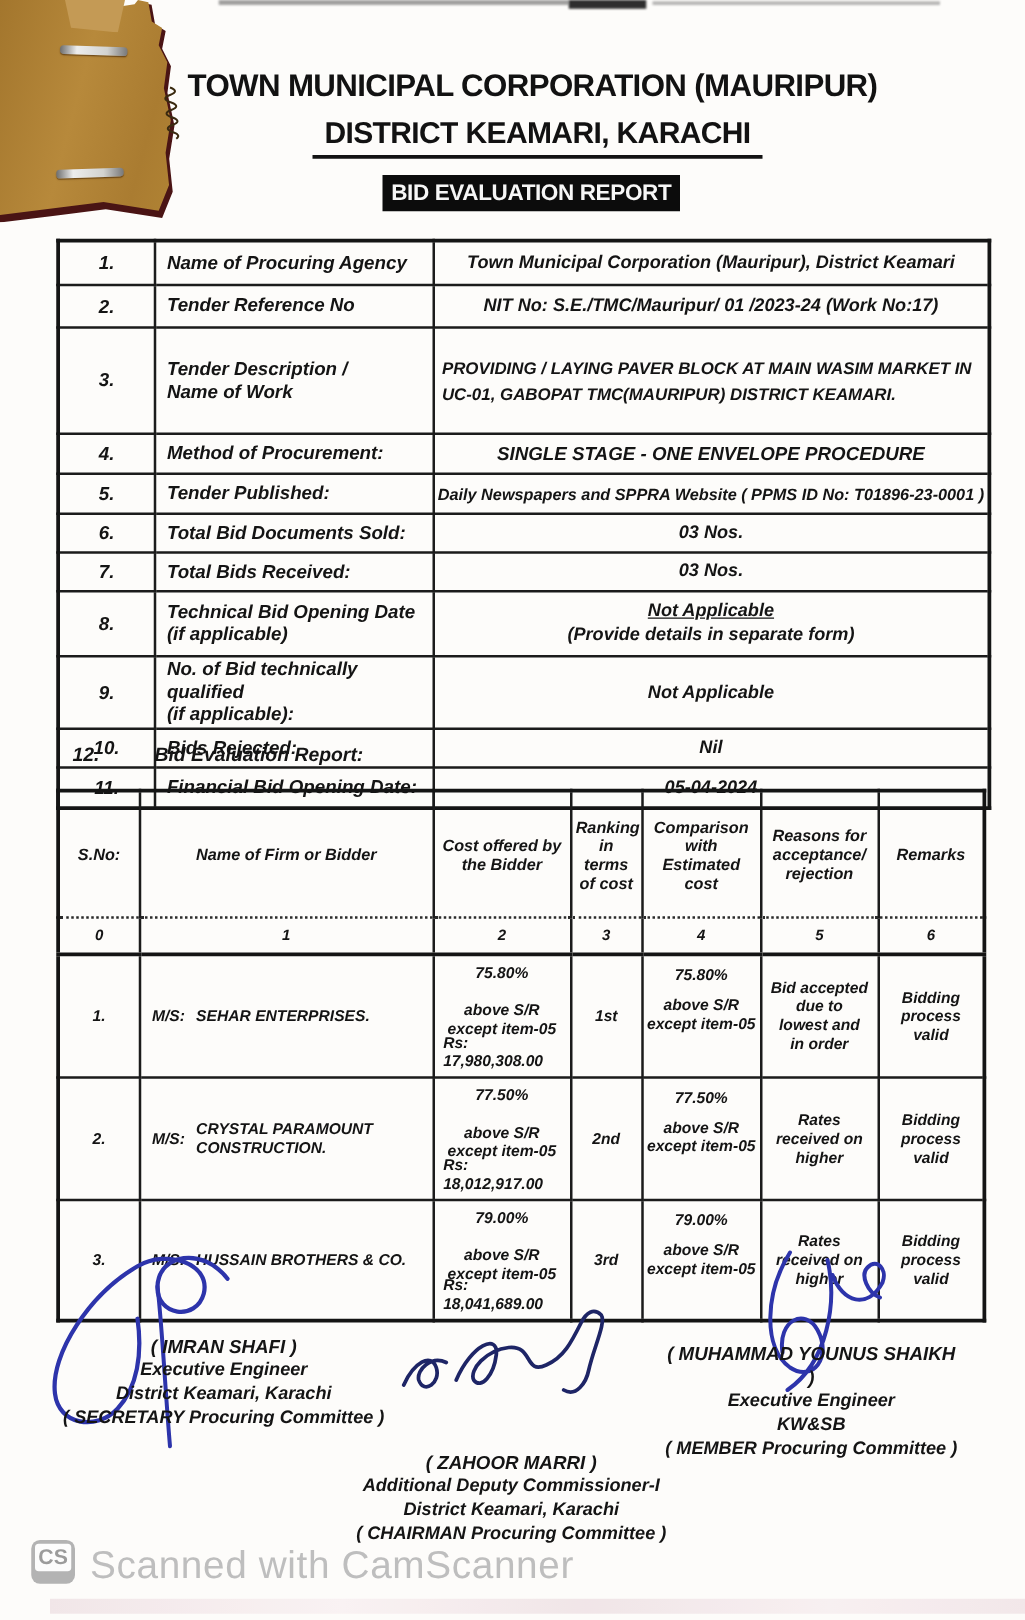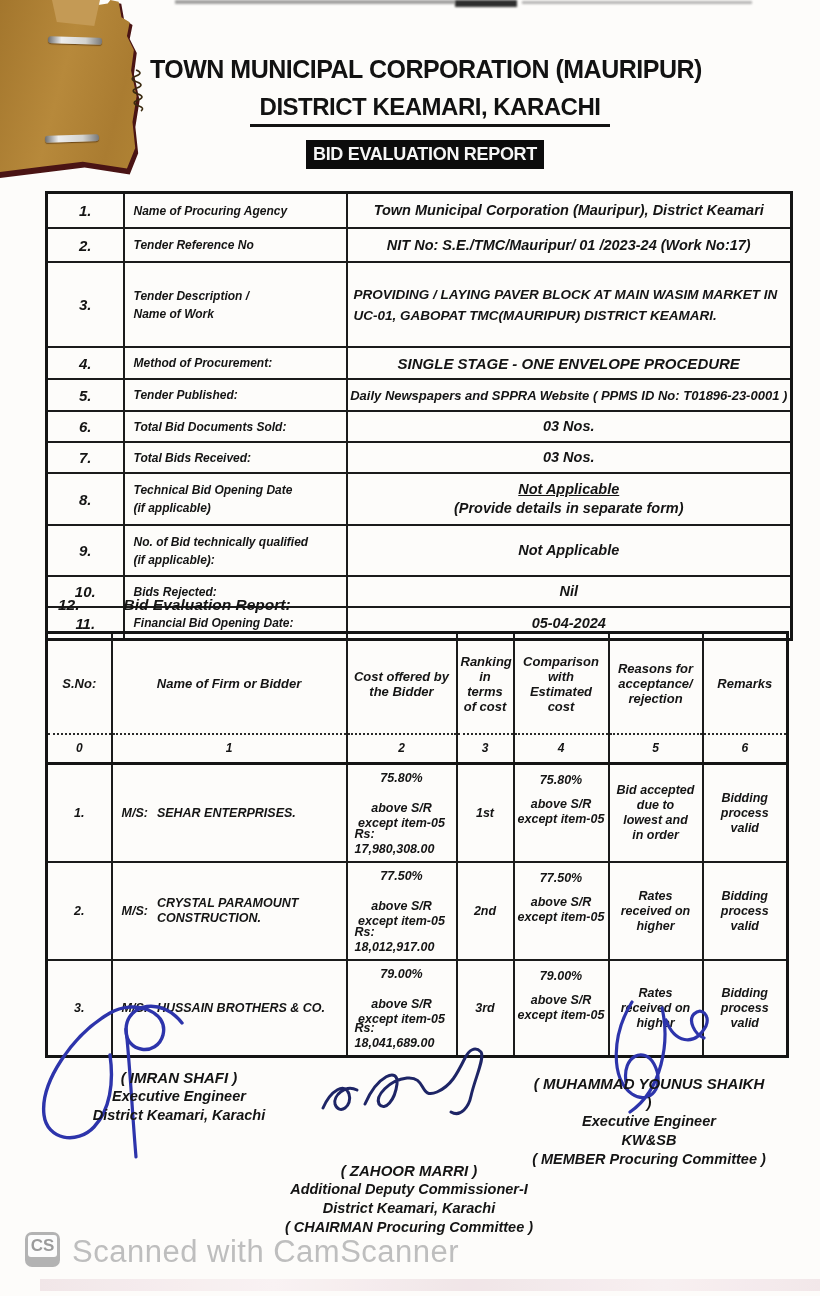--- a/index.html
+++ b/index.html
@@ -35,21 +35,21 @@
     border-bottom:3px solid #131313;padding-bottom:3px;}
   .banner{position:absolute;left:306px;top:140px;width:238px;height:29px;
     background:#0c0c0c;color:#f6f6f6;font-size:18px;font-weight:bold;
     display:flex;align-items:center;justify-content:center;letter-spacing:-.3px;}
   
   table{border-collapse:collapse;table-layout:fixed;}
   td{border:2px solid #1b1b1b;font-style:italic;overflow:hidden;}
   
   .info-table{position:absolute;left:45px;top:191px;width:745px;border:3px solid #151515;}
   .info-table td.no{text-align:center;font-weight:bold;font-size:15px;}
-  .info-table td.lbl{padding-left:9px;font-weight:bold;font-size:12px;line-height:18px;}
+  .info-table td.lbl{padding-left:9px;font-weight:bold;font-size:15px;line-height:18px;}
   .info-table td.val{text-align:center;font-weight:bold;font-size:14.5px;line-height:19px;padding:0 0;}
   .info-table tr.r2 td.val{text-align:left;font-size:13.5px;line-height:21px;padding-left:6px;}
   .info-table tr.r4 td.val{font-size:13px;}
   .info-table tr.r0 td{height:31px;} .info-table tr.r1 td{height:30px;}
   .info-table tr.r2 td{height:81px;} .info-table tr.r3 td{height:28px;}
   .info-table tr.r4 td{height:28px;} .info-table tr.r5 td{height:27px;}
   .info-table tr.r6 td{height:27px;} .info-table tr.r7 td{height:48px;}
   .info-table tr.r8 td{height:47px;} .info-table tr.r9 td{height:27px;}
   .info-table tr.r10 td{height:28px;}
   .u{text-decoration:underline;}
@@ -305,20 +305,21 @@
   </svg>
 
   <svg class="sigsvg" style="left:570px;top:998px;" width="150" height="130" viewBox="0 0 150 130">
     <path d="M62,4 C42,36 40,80 62,96 C80,108 96,88 84,66 C74,48 52,58 56,84 M92,10 C100,44 92,92 60,114 M96,22 C104,44 124,50 136,28 C140,18 132,8 124,16 C118,22 124,36 134,40" fill="none" stroke="#2d34ab" stroke-width="3.2" stroke-linecap="round"></path>
   </svg>
 
   <div class="sigblock sig-left-text">
     <div class="nm">( IMRAN SHAFI )</div>
     <div>Executive Engineer</div>
     <div>District Keamari, Karachi</div>
+    <div>( SECRETARY Procuring Committee )</div>
   </div>
 
   <div class="sigblock sig-right-text">
     <div class="nm">( MUHAMMAD YOUNUS SHAIKH )</div>
     <div>Executive Engineer</div>
     <div>KW&amp;SB</div>
     <div>( MEMBER Procuring Committee )</div>
   </div>
 
   <div class="sigblock sig-center-text">

